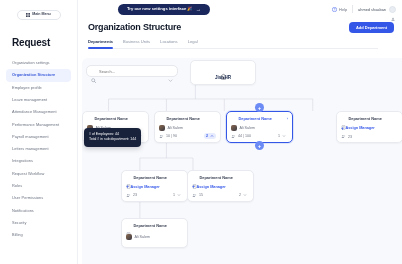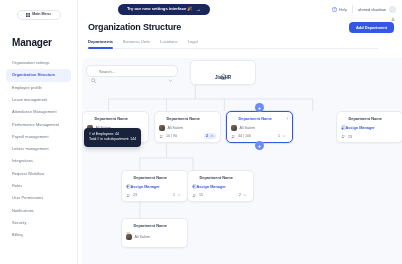--- a/index.html
+++ b/index.html
@@ -216,21 +216,21 @@
         <svg viewBox="0 0 12 12" width="4" height="4">
             <rect x="0" y="0" width="5" height="5" rx="1" fill="#3b4254"></rect>
             <rect x="7" y="0" width="5" height="5" rx="1" fill="#3b4254"></rect>
             <rect x="0" y="7" width="5" height="5" rx="1" fill="#3b4254"></rect>
             <rect x="7" y="7" width="5" height="5" rx="1" fill="#3b4254"></rect>
           </svg>
       </span>
       <span>Main Menu</span>
     </div>
 
-    <div class="settings-title">Manager</div>
+    <div class="settings-title">Request</div>
 
     <nav class="nav">
       <div class="nav-item">Organization settings</div>
       <div class="nav-item active">Organization Structure</div>
       <div class="nav-item">Employee profile</div>
       <div class="nav-item">Leave management</div>
       <div class="nav-item">Attendance Management</div>
       <div class="nav-item">Performance Management</div>
       <div class="nav-item">Payroll management</div>
       <div class="nav-item">Letters management</div>

